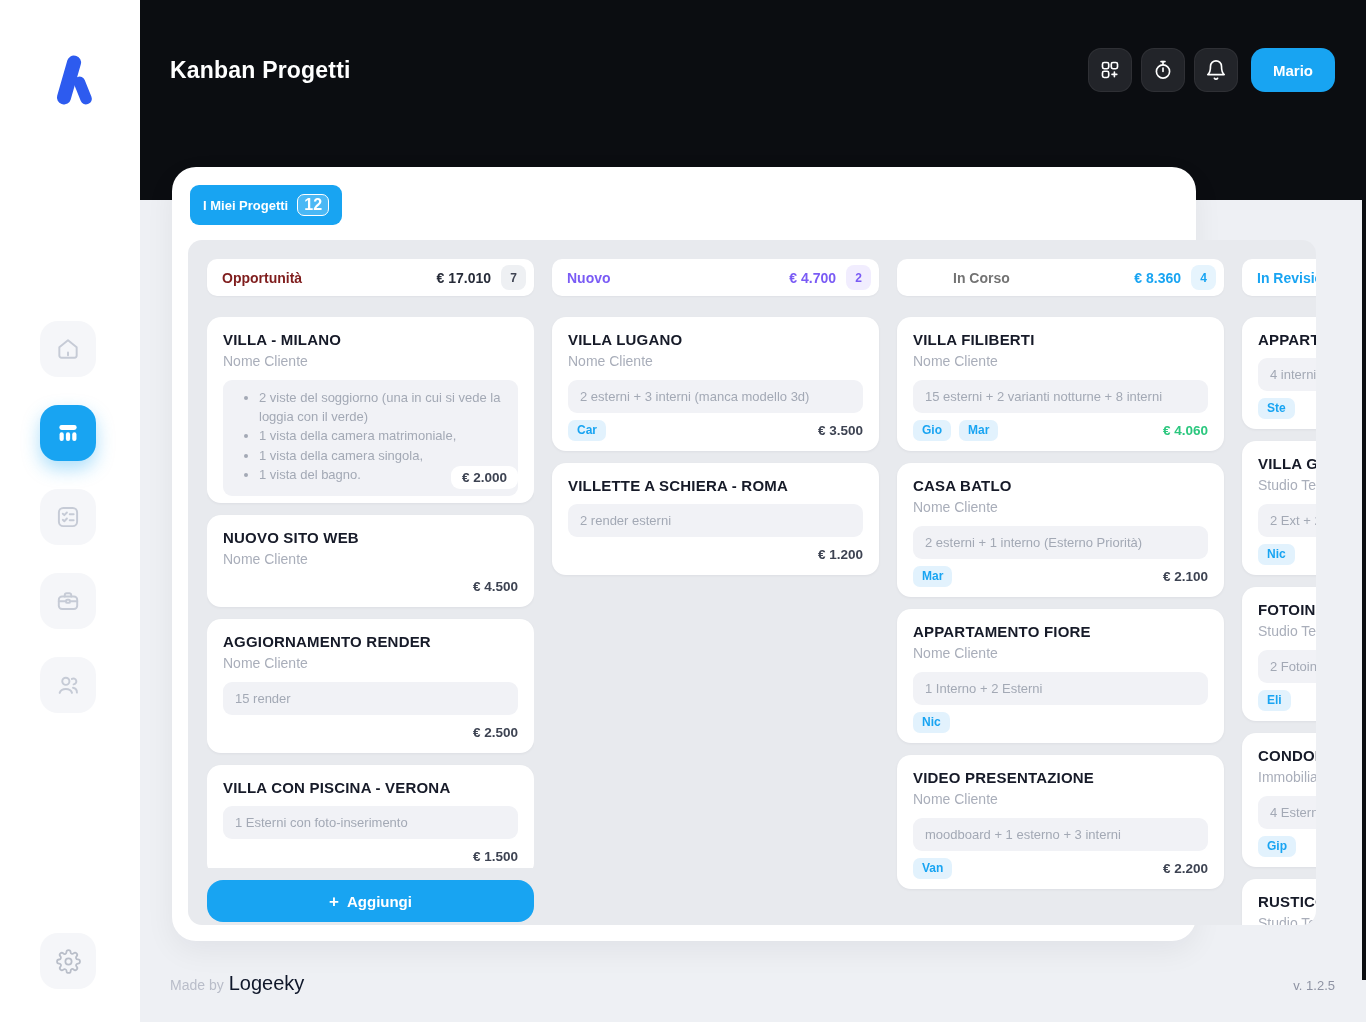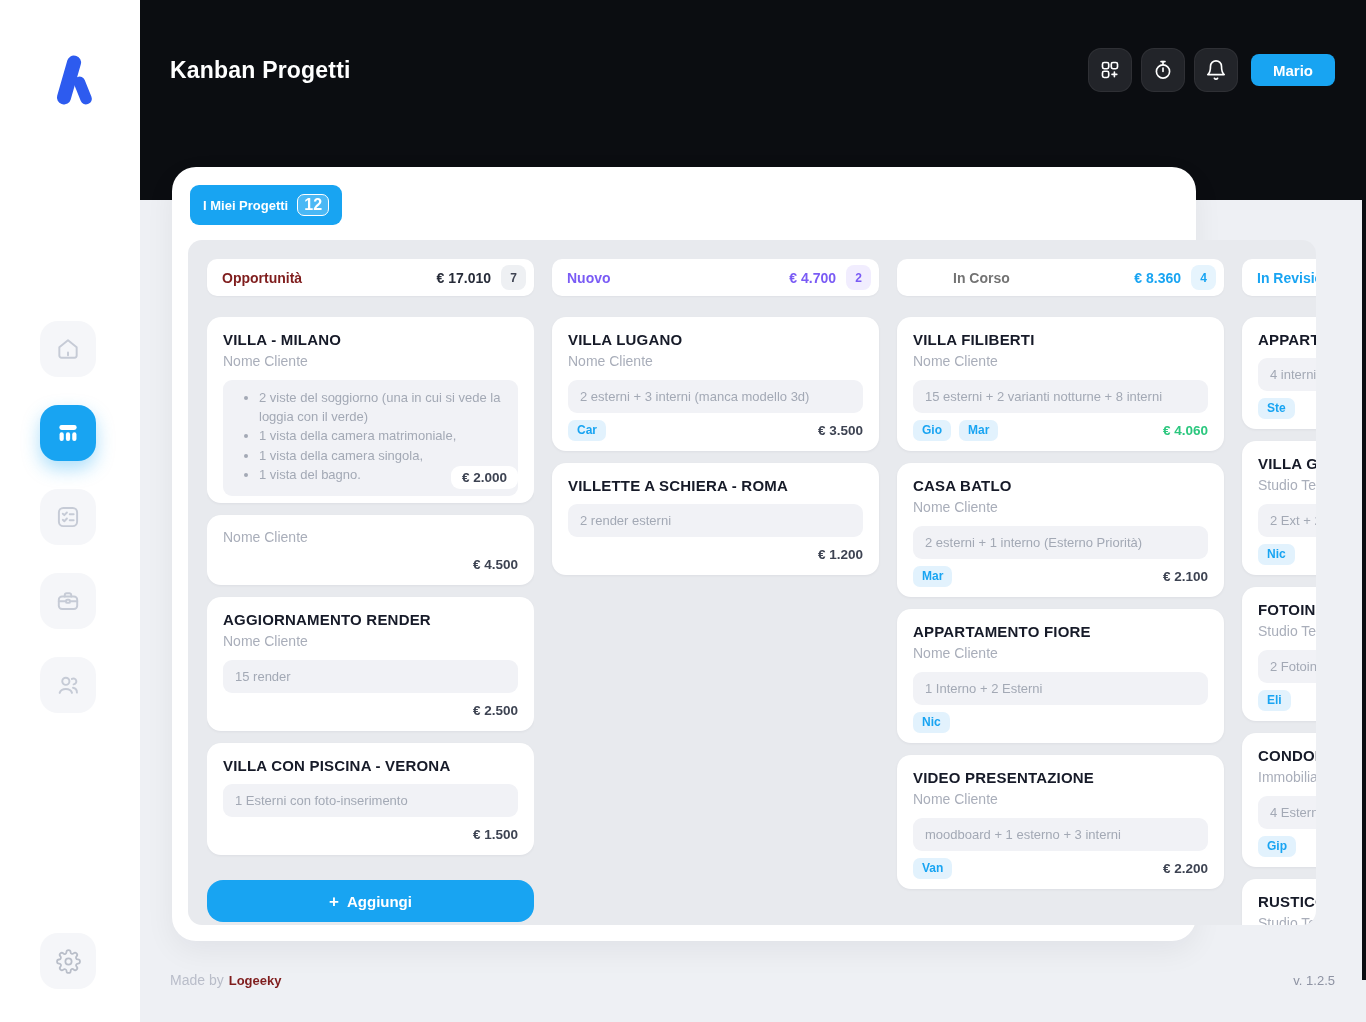--- a/index.html
+++ b/index.html
@@ -19,21 +19,21 @@
   
   .topband { position:absolute; left:140px; top:0; width:1226px; height:200px; background:#0b0d11; z-index:1; }
   .right-strip { position:absolute; right:0; top:0; width:4px; height:980px; background:#0b0d11; z-index:7; }
 
   .topbar { position:absolute; left:140px; top:0; width:1226px; height:140px; display:flex; align-items:center;
             padding:0 31px 0 30px; z-index:2; }
   .page-title { color:#ffffff; font-size:23px; font-weight:700; letter-spacing:.2px; }
   .topbar-right { margin-left:auto; display:flex; gap:9px; align-items:center; }
   .icon-btn { width:44px; height:44px; border-radius:13px; background:#222429; border:1px solid rgba(255,255,255,.06);
               display:flex; align-items:center; justify-content:center; color:#ffffff; cursor:pointer; }
-  .user-btn { height:32px; border-radius:8px; background:#18a4f2; color:#fff; font-weight:700; font-size:15px;
+  .user-btn { height:44px; border-radius:14px; background:#18a4f2; color:#fff; font-weight:700; font-size:15px;
               display:flex; align-items:center; padding:0 22px; margin-left:4px; border:none; cursor:pointer;
               font-family:"Liberation Sans",sans-serif; }
 
   
   .panel { position:absolute; left:172px; top:167px; width:1024px; height:774px; background:#ffffff; border-radius:24px;
            z-index:3; box-shadow:0 10px 30px rgba(15,20,40,.06); }
   .tab-row { padding:18px 16px 0 18px; }
   .tab-btn { display:inline-flex; align-items:center; gap:9px; background:#18a4f2; border:none; color:#fff;
              font-weight:700; font-size:13px; border-radius:9px; padding:9px 13px; cursor:pointer;
              font-family:"Liberation Sans",sans-serif; }
@@ -72,21 +72,21 @@
   .kcard-foot.overlap .kprice { background:#ffffff; border-radius:9px; padding:4px 11px; }
 
   .add-btn { flex:0 0 42px; height:42px; margin-top:12px; border:none; border-radius:16px; background:#18a4f2; color:#fff;
              font-size:15px; font-weight:700; cursor:pointer; display:flex; align-items:center; justify-content:center;
              gap:8px; font-family:"Liberation Sans",sans-serif; }
   .add-plus { font-size:17px; font-weight:700; line-height:1; }
 
   
   .footer { position:absolute; left:170px; right:31px; top:972px; display:flex; align-items:baseline; z-index:4; }
   .made-by { font-size:14px; color:#b9bdc9; }
-  .made-brand { font-size:13px; color:#7f1d1d; font-weight:700; margin-left:5px; cursor:pointer; }
+  .made-brand { font-size:20px; color:#0f172a; font-weight:400; margin-left:5px; cursor:pointer; }
   .version { margin-left:auto; font-size:13px; color:#8e93a3; }
 </style>
 </head>
 <body>
 
 <div class="topband"></div>
 <div class="right-strip"></div>
 
 <aside class="sidebar">
   <svg class="logo" viewBox="0 0 52 58">
@@ -203,20 +203,21 @@
                   <li>1 vista della camera matrimoniale,</li>
                   <li>1 vista della camera singola,</li>
                   <li>1 vista del bagno.</li>
                 </ul>
               </div>
               <div class="kcard-foot overlap">
                 <span class="kprice">€ 2.000</span>
               </div>
             </div>
             <div class="kcard">
+              <div class="kcard-title">NUOVO SITO WEB</div>
               <div class="kcard-sub">Nome Cliente</div>
               <div class="kcard-foot">
                 <span class="kprice">€ 4.500</span>
               </div>
             </div>
             <div class="kcard">
               <div class="kcard-title">AGGIORNAMENTO RENDER</div>
               <div class="kcard-sub">Nome Cliente</div>
               <div class="kcard-box">15 render</div>
               <div class="kcard-foot">

